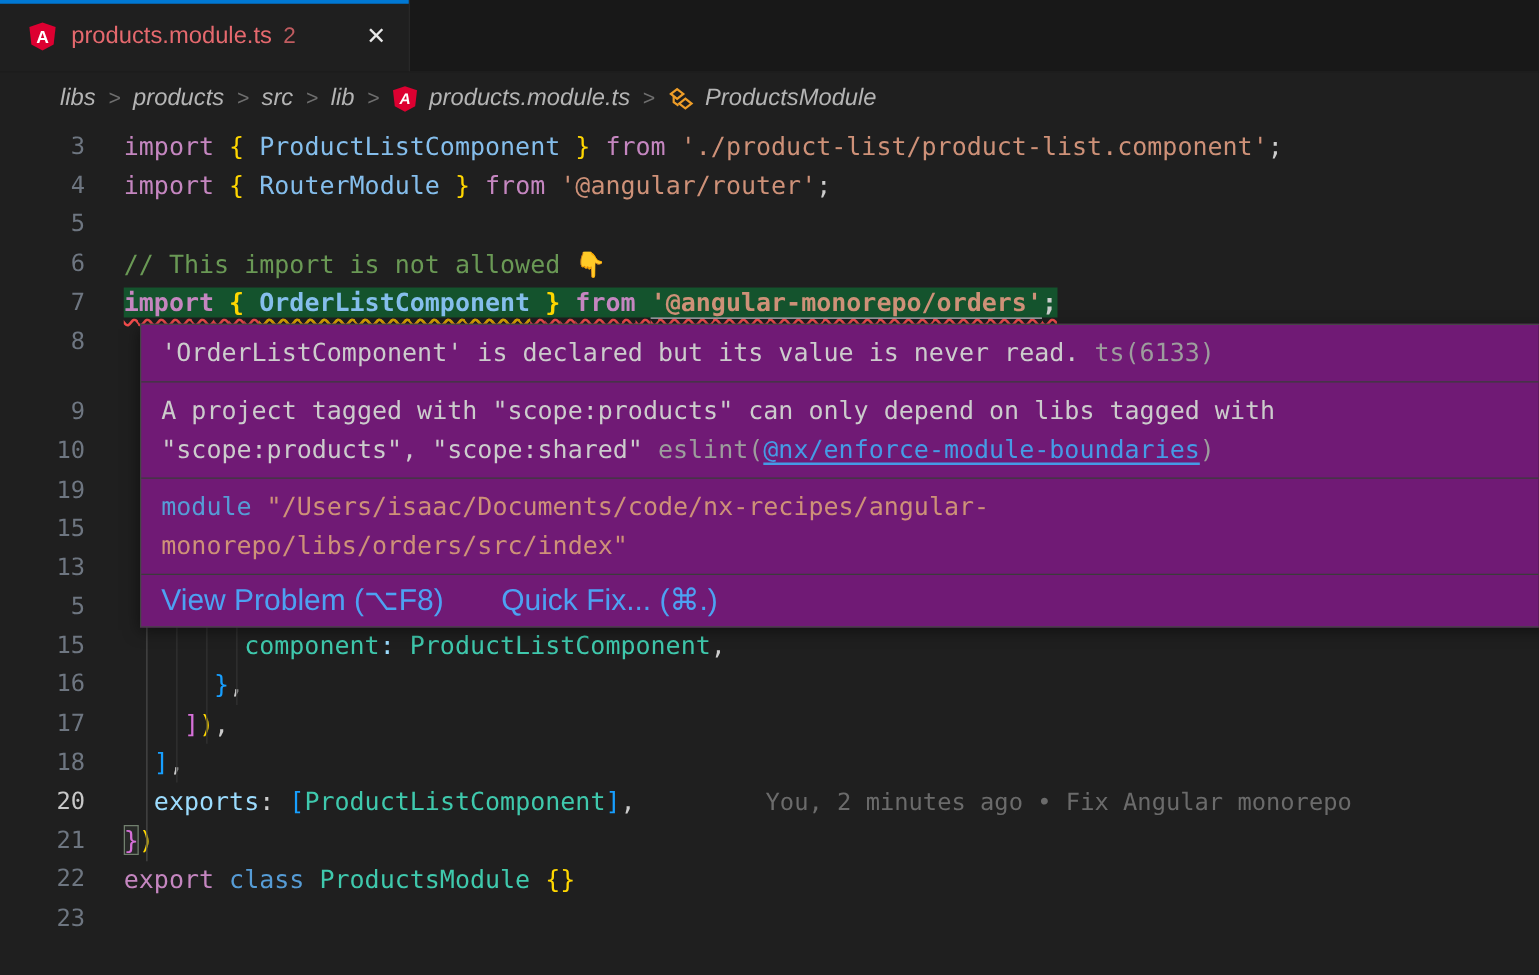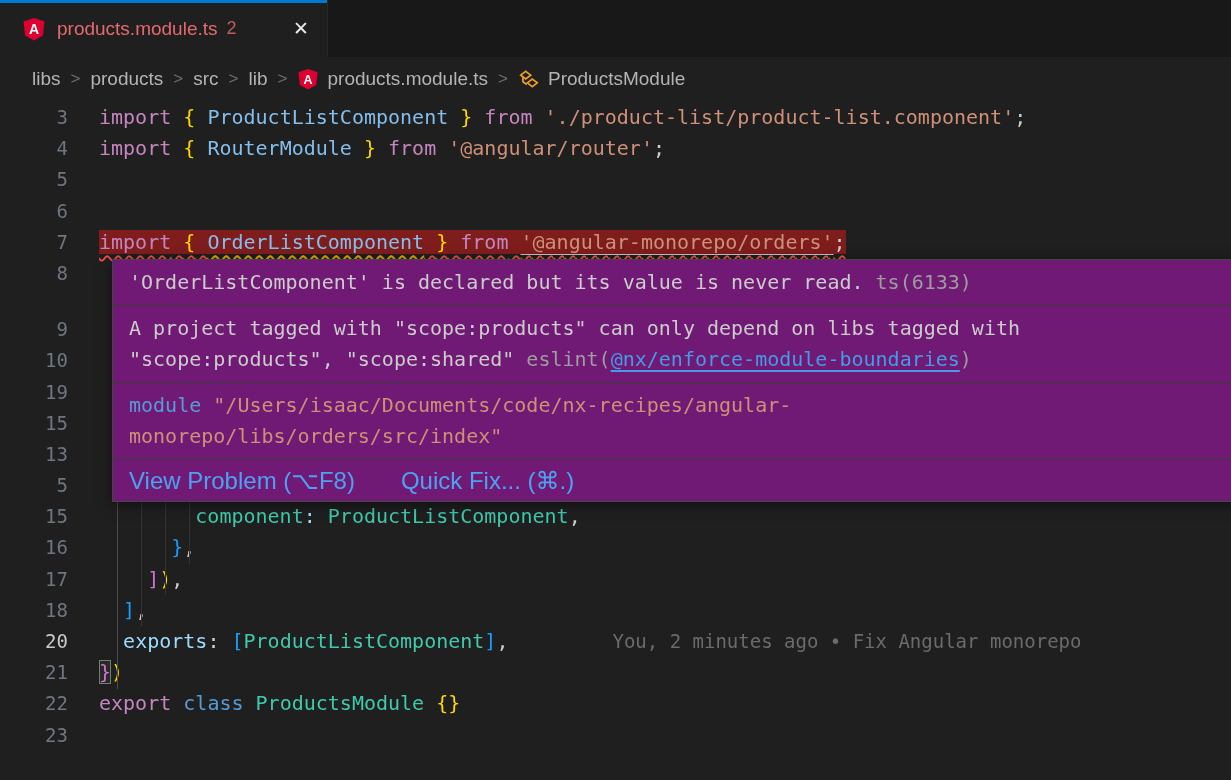--- a/index.html
+++ b/index.html
@@ -10,22 +10,22 @@
   .tabbar { height:58px; background:#181818; display:flex; align-items:stretch; border-bottom:1px solid #1f1f1f; }
   .tab { width:328px; background:#1F1F1F; position:relative; display:flex; align-items:center;
          padding:0 12px 0 22px; border-right:1px solid #282828; cursor:pointer; }
   .tab-accent { position:absolute; top:0; left:0; right:0; height:3px; background:#0078D4; }
   .tab-icon { width:24px; height:24px; margin-right:11px; display:inline-flex; }
   .tab-label { font-size:19px; color:#E5696E; }
   .tab-badge { font-size:18px; color:#C05C60; margin-left:9px; }
   .tab-close { margin-left:auto; color:#E8E8E8; font-size:19px; padding:2px 6px; cursor:pointer; }
 
   
-  .breadcrumbs { height:42px; background:#1F1F1F; display:flex; align-items:center; padding-left:32px;
-                 font-size:19px; color:#B4B4B4; }
+  .breadcrumbs { height:42px; background:#1F1F1F; display:flex; align-items:center; padding-left:48px;
+                 font-size:19px; color:#B4B4B4;font-style:italic; }
   .bc-item { display:inline-flex; align-items:center; cursor:pointer; }
   .bc-sep { color:#6F6F6F; margin:0 10px; font-size:17px; }
   .bc-icon { width:22px; height:22px; margin-right:8px; display:inline-flex; }
 
   
   .editor { position:relative; padding-top:2px; }
   .row { display:flex; height:31.2px; }
   .row-gap { height:25px; }
   .gutter { width:68px; flex:none; text-align:right; color:#6E7681;
             font:19px/31.2px "DejaVu Sans Mono", monospace; cursor:pointer; }
@@ -38,23 +38,23 @@
   .tk-cls { color:#3FC9AD; }
   .tk-prop{ color:#9CDCFE; }
   .tk-str { color:#CE9178; }
   .tk-cmt { color:#6A9955; }
   .tk-emj { color:#FFC83D; }
   .tk-br1 { color:#FFD700; }
   .tk-br2 { color:#D670D8; }
   .tk-br3 { color:#179FFF; }
   .tk-pun { color:#CCCCCC; }
 
-  .hl-line { background:#7f1d1d;
+  .hl-line { background:#14532d;
              text-decoration-line:underline; text-decoration-style:wavy;
-             text-decoration-color:#F14C4C; text-decoration-thickness:1.5px; text-underline-offset:6px; }
+             text-decoration-color:#F14C4C; text-decoration-thickness:1.5px; text-underline-offset:6px;font-weight:bold; }
   .tk-idtw { color:#85BEEC;
              text-decoration-line:underline; text-decoration-style:wavy;
              text-decoration-color:#D7A800; text-decoration-thickness:1.5px; text-underline-offset:6px; }
   .tk-strl { color:#CE9178; cursor:pointer;
              text-decoration-line:underline; text-decoration-style:solid;
              text-decoration-color:#BFC4CC; text-decoration-thickness:1px; text-underline-offset:5px; }
   .tk-br2m { color:#D670D8; outline:1px solid #71806E; outline-offset:-1px; background:rgba(110,126,110,.12); }
 
   .blame { color:#6B6B6B; font:19px/31.2px "DejaVu Sans Mono", monospace; margin-left:104px; }
 
@@ -141,20 +141,21 @@
     <div class="row">
       <div class="gutter">4</div>
       <div class="code"><span class="tk-kw">import</span><span class="tk-pun"> </span><span class="tk-br1">{</span><span class="tk-pun"> </span><span class="tk-idt">RouterModule</span><span class="tk-pun"> </span><span class="tk-br1">}</span><span class="tk-pun"> </span><span class="tk-kw">from</span><span class="tk-pun"> </span><span class="tk-str">'@angular/router'</span><span class="tk-pun">;</span></div>
     </div>
     <div class="row">
       <div class="gutter">5</div>
       <div class="code"></div>
     </div>
     <div class="row">
       <div class="gutter">6</div>
+      <div class="code"><span class="tk-cmt">// This import is not allowed </span><span class="tk-emj">👇</span></div>
     </div>
     <div class="row">
       <div class="gutter">7</div>
       <div class="code"><span class="hl-line"><span class="tk-kw">import</span><span class="tk-pun"> </span><span class="tk-br1">{</span><span class="tk-pun"> </span><span class="tk-idtw">OrderListComponent</span><span class="tk-pun"> </span><span class="tk-br1">}</span><span class="tk-pun"> </span><span class="tk-kw">from</span><span class="tk-pun"> </span><span class="tk-strl">'@angular-monorepo/orders'</span><span class="tk-pun">;</span></span></div>
     </div>
     <div class="row">
       <div class="gutter">8</div>
       <div class="code"></div>
     </div>
     <div class="row-gap"></div>

